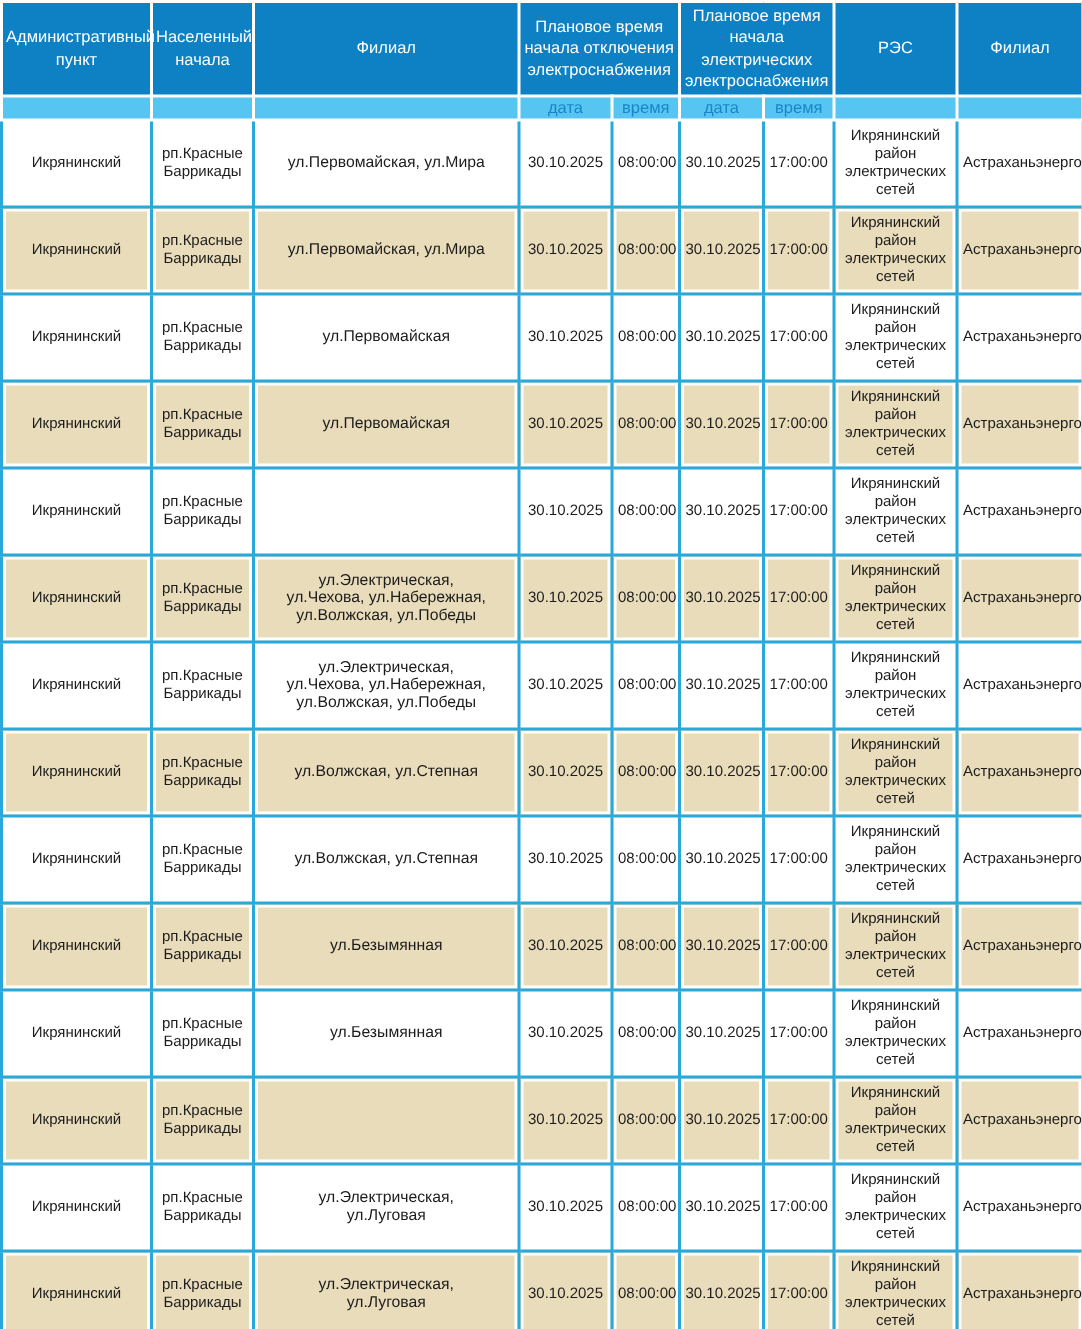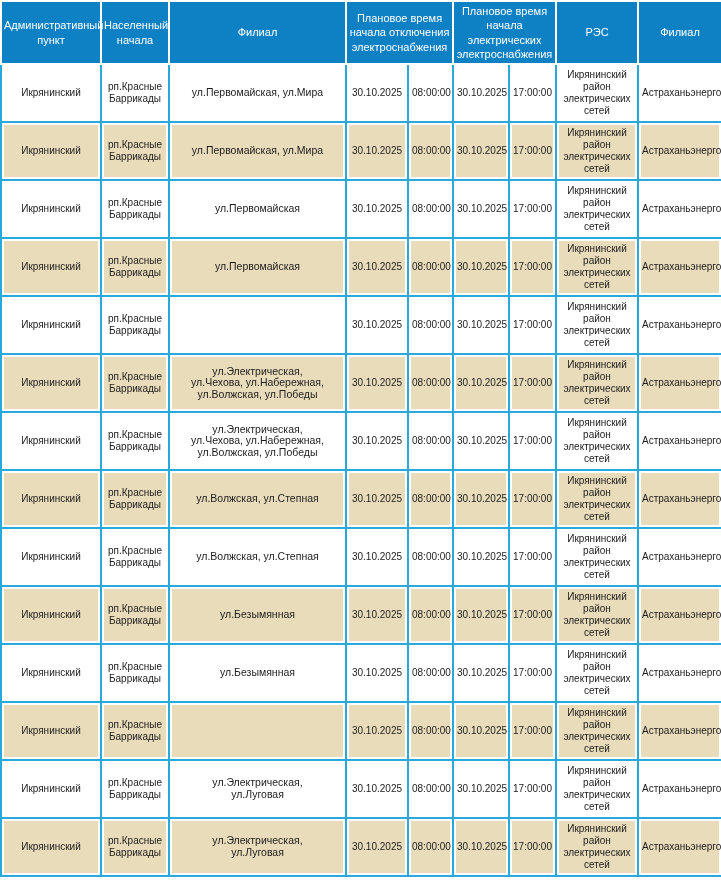--- a/index.html
+++ b/index.html
@@ -78,20 +78,31 @@
   <thead>
     <tr class="main-header">
       <th>Административный пункт</th>
       <th>Населенный начала</th>
       <th>Филиал</th>
       <th colspan="2">Плановое время начала отключения электроснабжения</th>
       <th colspan="2">Плановое время начала электрических электроснабжения</th>
       <th>РЭС</th>
       <th>Филиал</th>
     </tr>
+    <tr class="sub-header">
+      <th></th>
+      <th></th>
+      <th></th>
+      <th>дата</th>
+      <th>время</th>
+      <th>дата</th>
+      <th>время</th>
+      <th></th>
+      <th></th>
+    </tr>
   </thead>
   <tbody>
       <tr>
         <td class="district-cell">Икрянинский</td>
         <td class="settlement-cell">рп.Красные Баррикады</td>
         <td class="streets-cell">ул.Первомайская, ул.Мира</td>
         <td class="off-date-cell">30.10.2025</td>
         <td class="off-time-cell">08:00:00</td>
         <td class="on-date-cell">30.10.2025</td>
         <td class="on-time-cell">17:00:00</td>

